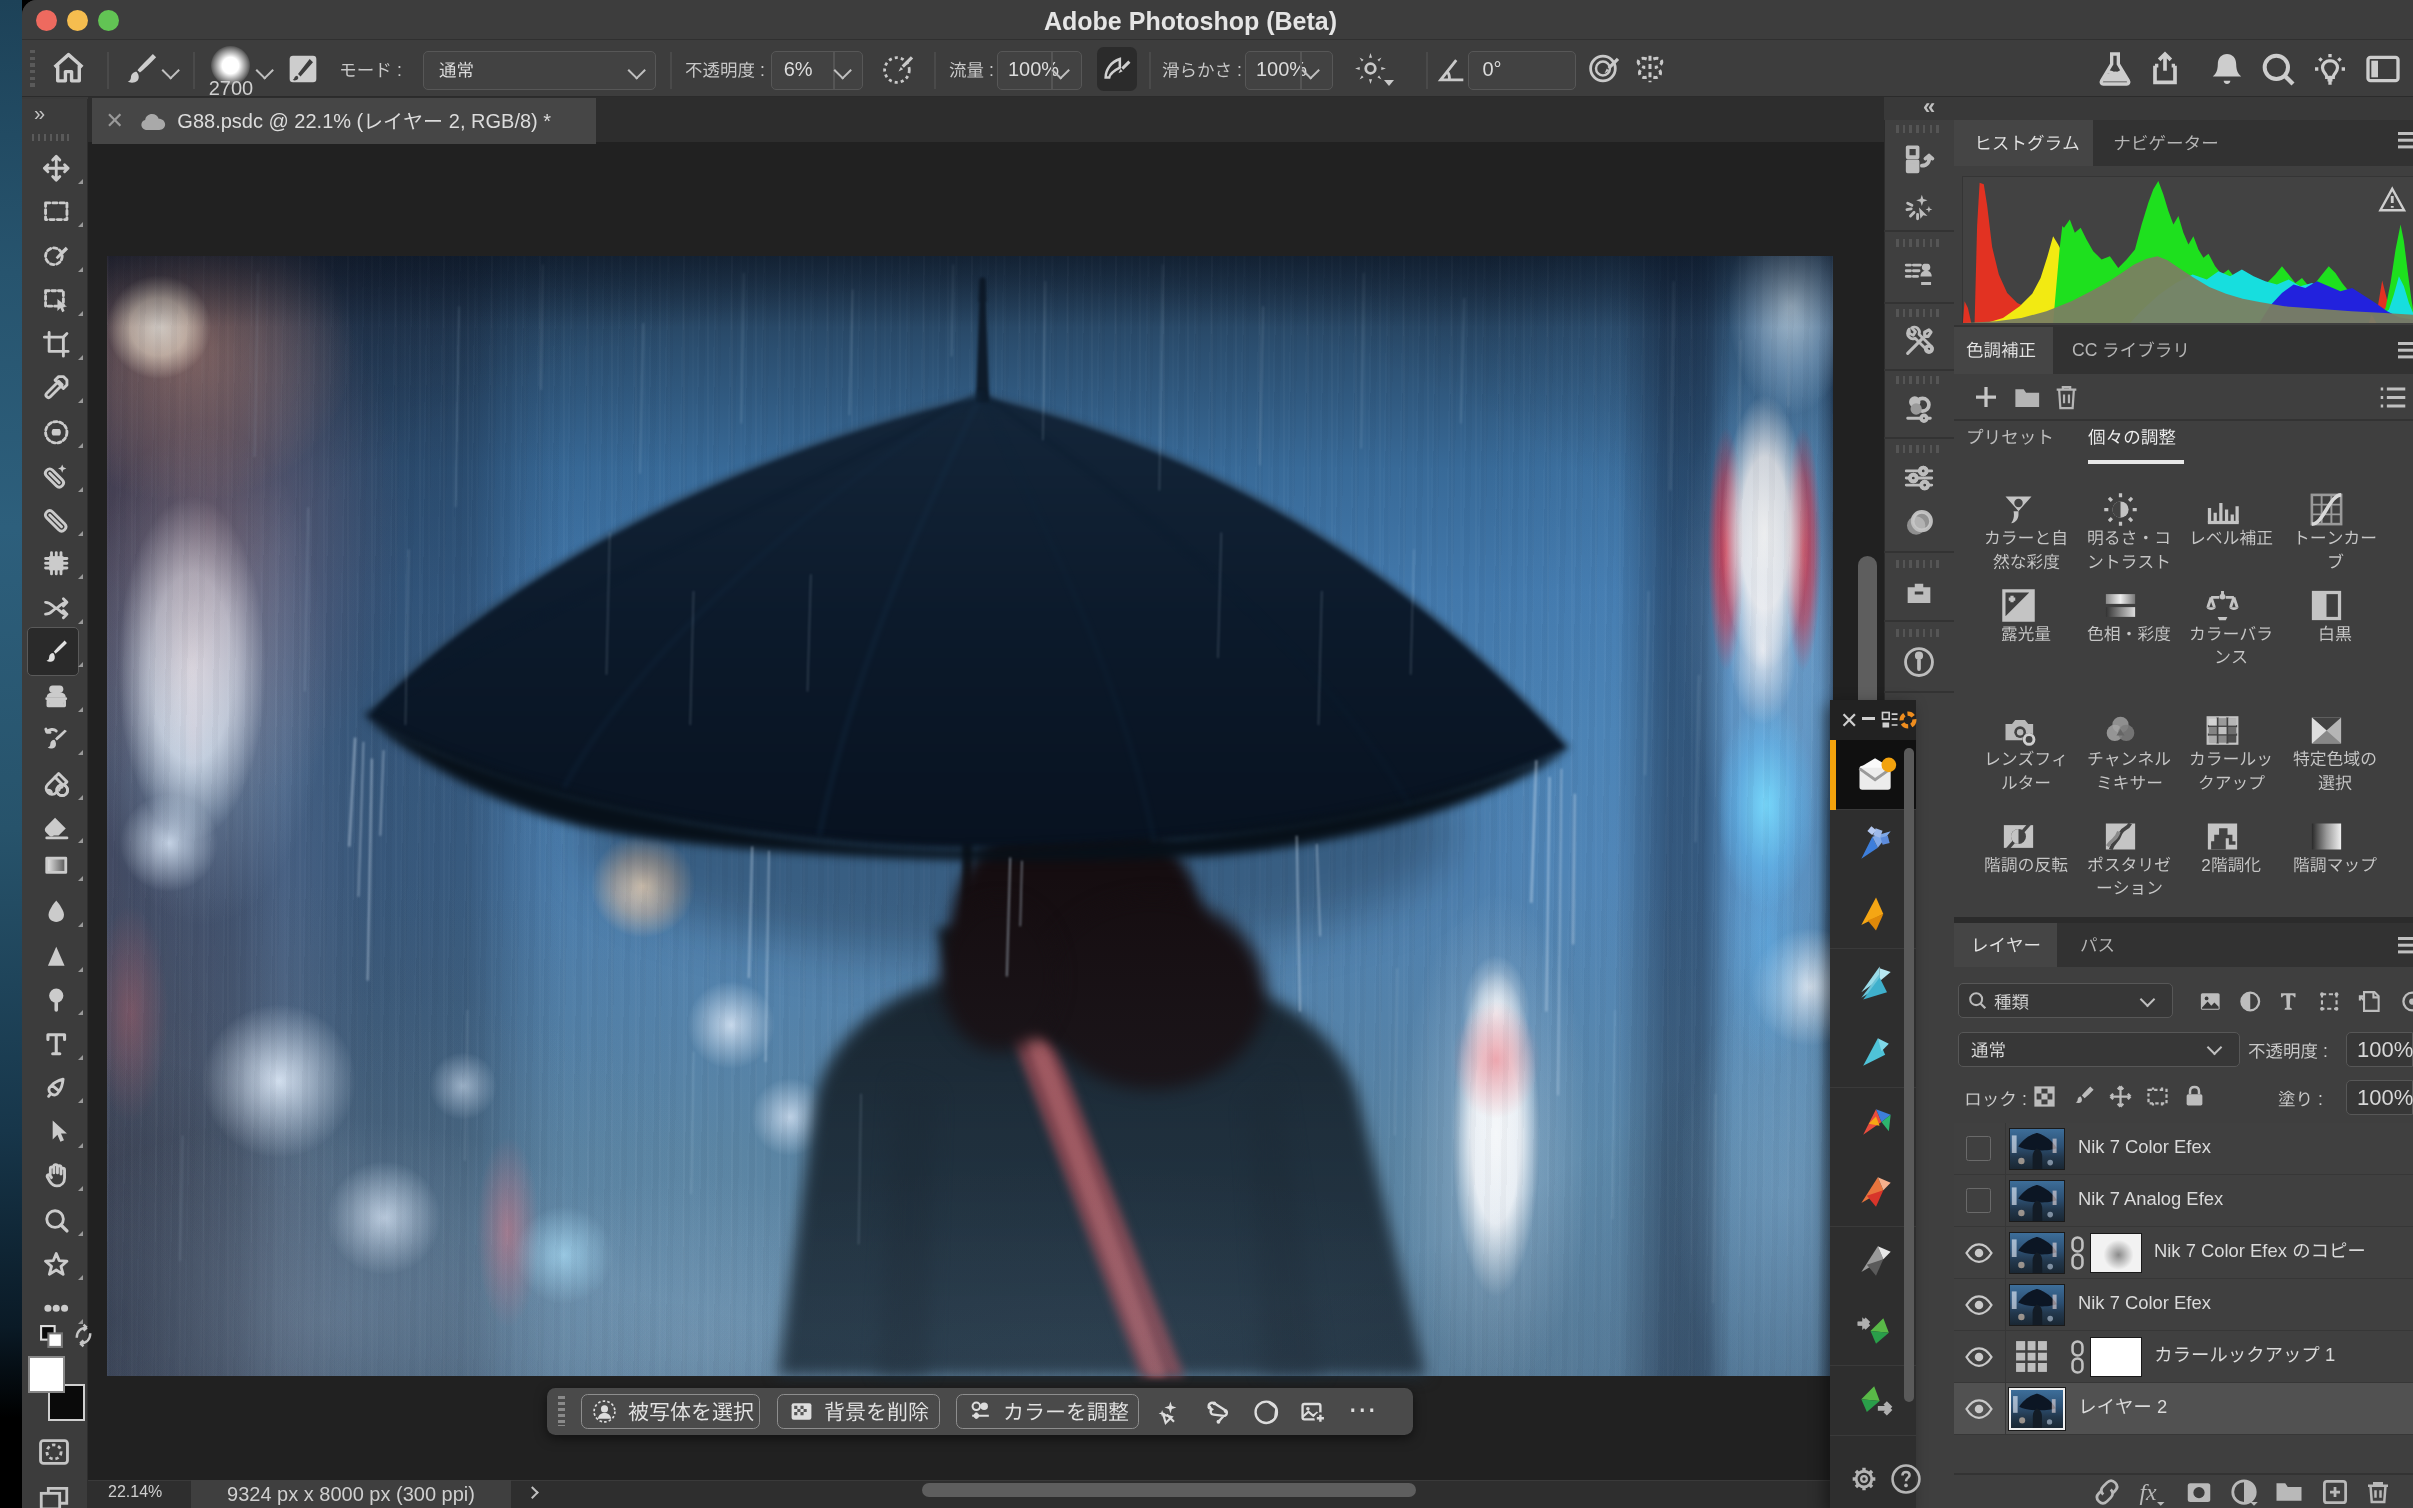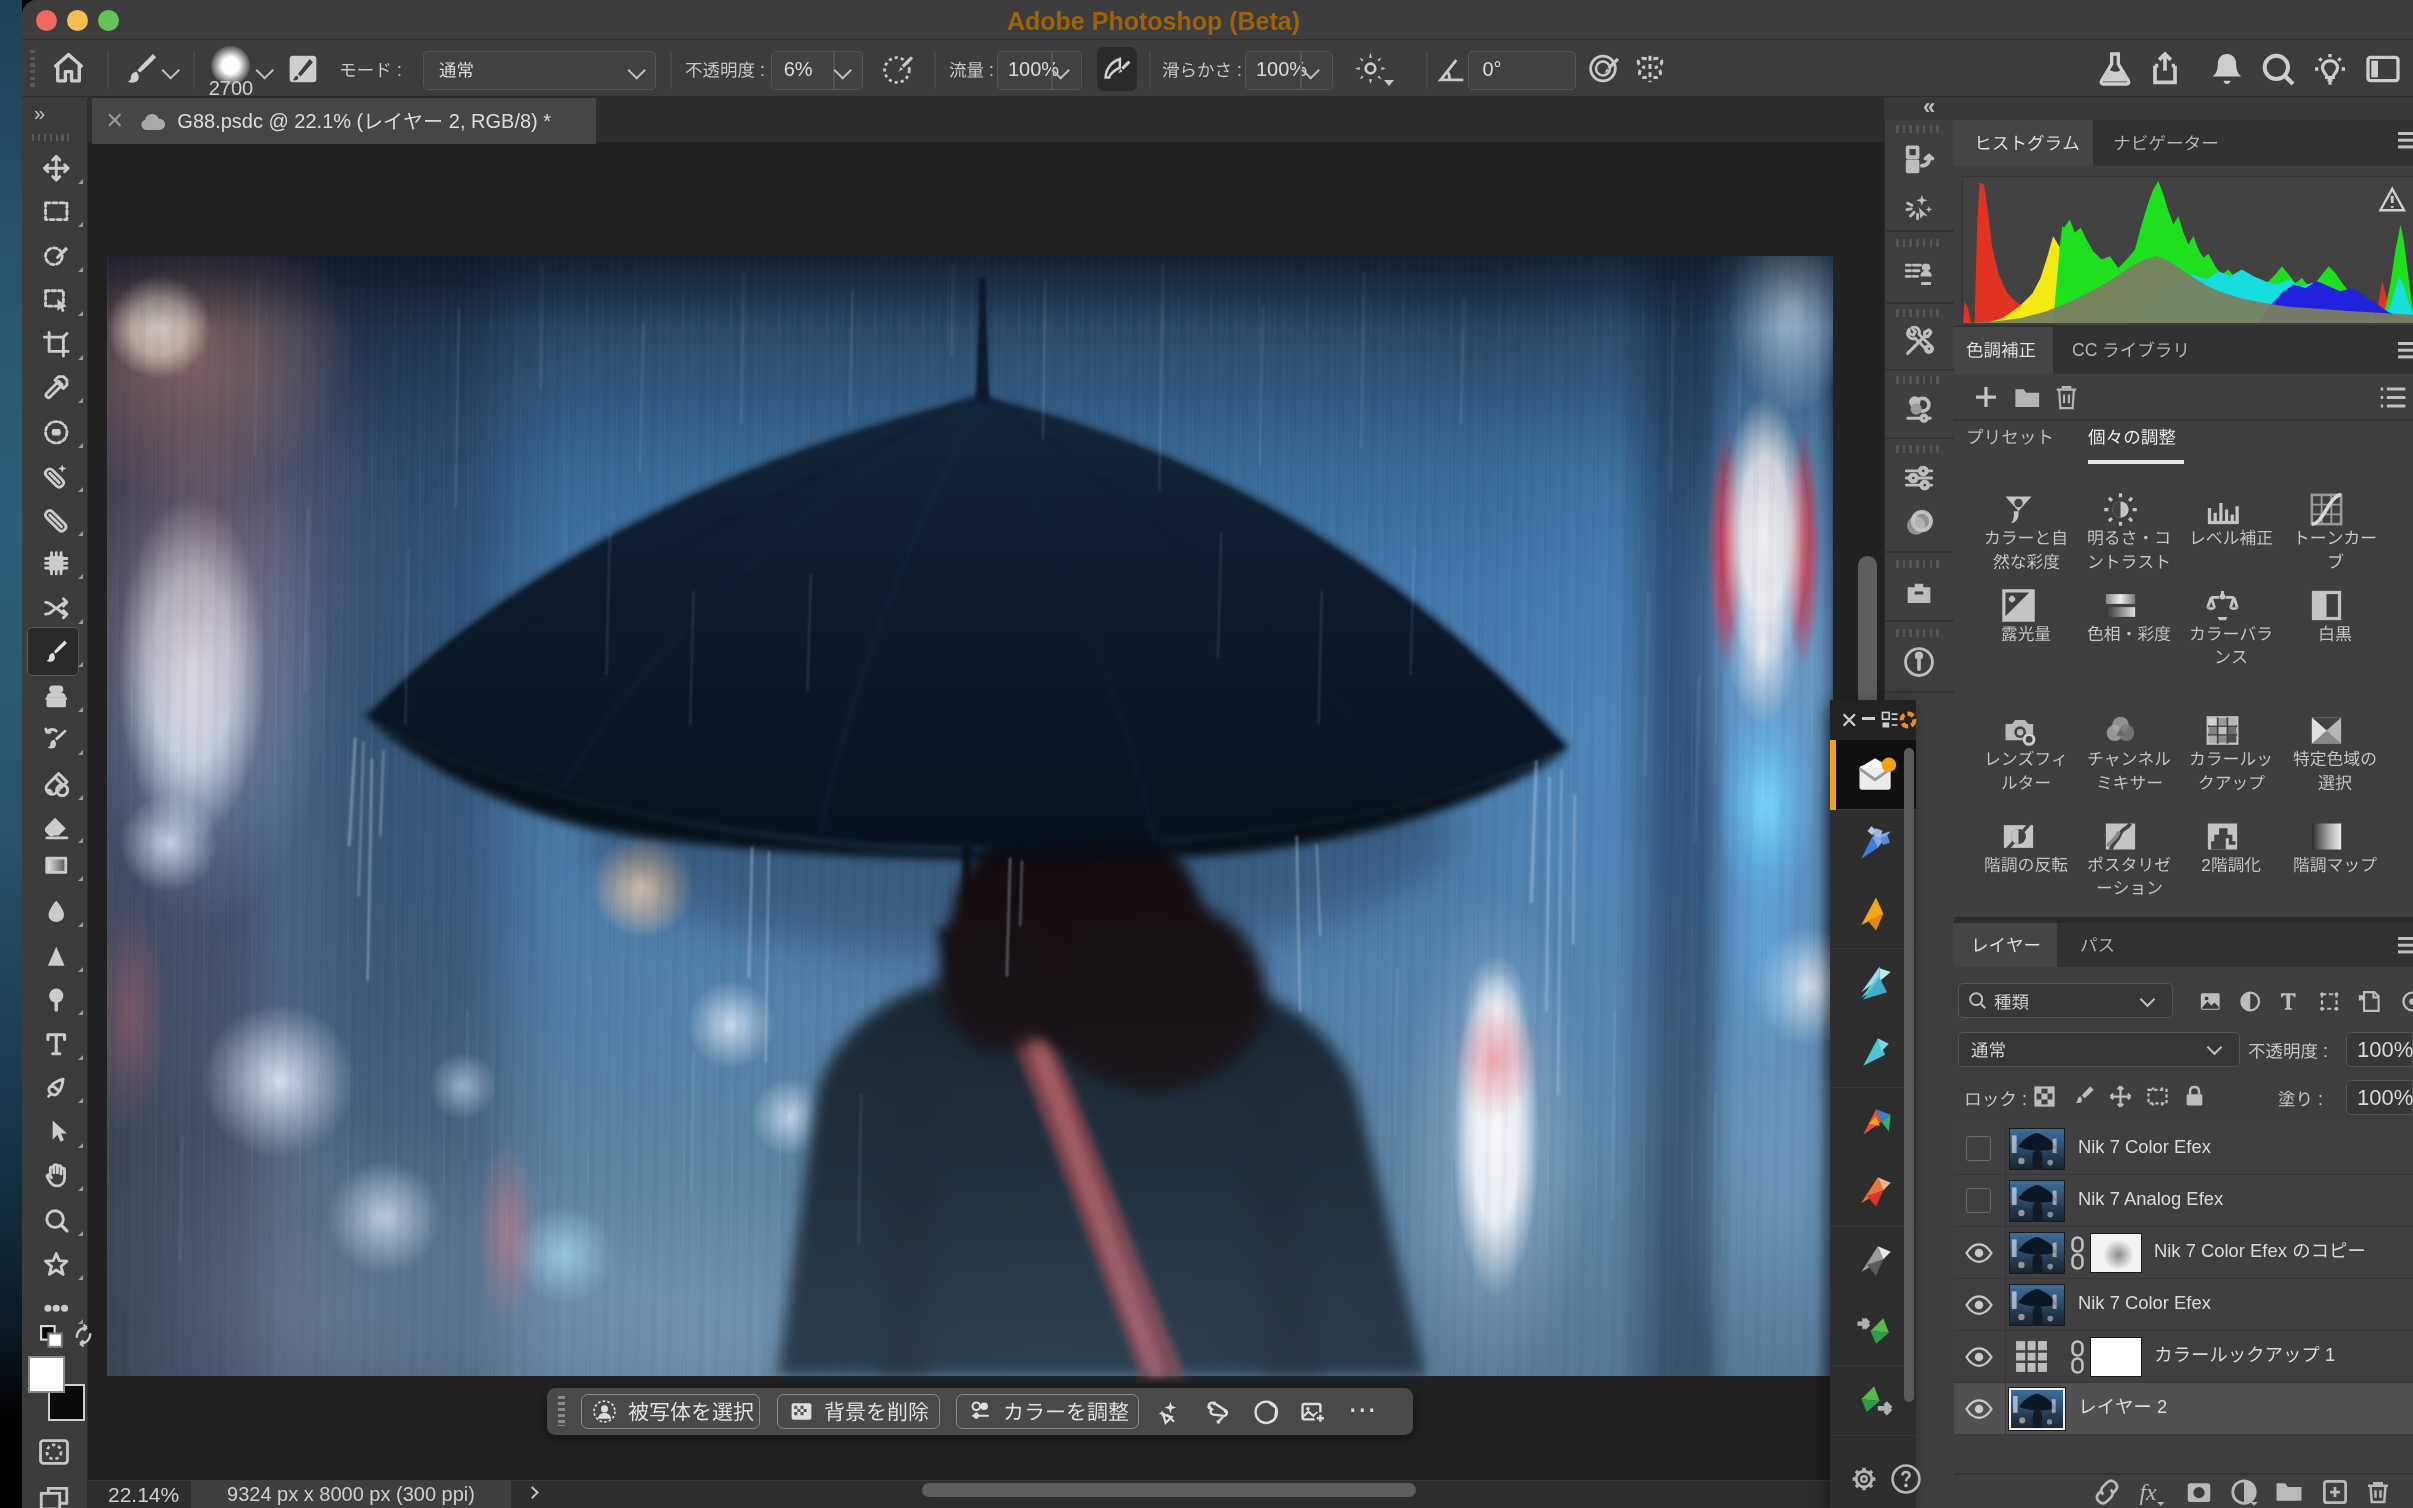--- a/index.html
+++ b/index.html
@@ -123,21 +123,21 @@
       <path id="u985E" d="M399 61C386 97 362 150 342 184L393 203C414 171 439 125 463 81ZM71 84C96 120 119 169 127 202L183 179C174 147 149 99 124 63ZM582 458H852V554H582ZM582 610H852V708H582ZM582 306H852V401H582ZM605 786C566 830 484 881 411 910C427 922 449 945 461 960C535 929 619 876 671 824ZM751 829C810 867 884 923 919 960L978 919C939 881 864 827 806 791ZM228 515V598H53V664H226C217 741 179 823 34 886C48 899 67 926 75 943C185 894 241 833 269 770C324 812 386 861 418 893L467 842C426 805 349 748 289 705C291 692 293 678 294 664H479V598H296V515ZM229 51V218H53V279H207C164 343 97 408 35 441C50 453 70 476 80 491C132 458 187 404 229 344V493H296V354C346 389 412 440 439 465L480 410C453 390 336 315 296 293V279H473V218H296V51ZM513 246V767H924V246H720L752 152H955V87H480V152H670C664 182 656 217 648 246Z"></path>
       <path id="u9ED2" d="M343 790C354 843 360 912 360 954L433 945C433 904 424 836 411 784ZM546 792C568 844 591 912 599 954L672 937C663 895 639 828 615 778ZM749 788C798 841 854 915 879 961L952 932C925 885 867 813 818 763ZM169 762C145 828 101 894 51 931L119 963C172 921 215 848 240 780ZM236 289H460V388H236ZM535 289H767V388H535ZM236 135H460V232H236ZM535 135H767V232H535ZM55 667V732H947V667H535V582H872V521H535V448H842V75H164V448H460V521H140V582H460V667Z"></path>
     </defs>
   </svg>
 <div class="abs" style="left:0;top:0;width:22px;height:1508px;background:linear-gradient(180deg,#1d4258 0%,#27546e 18%,#2d5f7c 35%,#27536b 55%,#17364a 75%,#0a1a26 88%,#000 94%,#000 100%)"></div>
 <div class="abs" style="left:22px;top:0;width:2392px;height:1508px;background:#3a3a3a;border-radius:15px 0 0 0"></div>
 <div class="abs" style="left:22px;top:0;width:2392px;height:40px;background:#3d3d3d;border-radius:15px 0 0 0;border-bottom:0.8px solid #303030"></div>
 <div class="abs" style="left:36px;top:10px;width:21px;height:21px;border-radius:50%;background:#ee6a5f"></div>
 <div class="abs" style="left:67px;top:10px;width:21px;height:21px;border-radius:50%;background:#f5bd4f"></div>
 <div class="abs" style="left:98px;top:10px;width:21px;height:21px;border-radius:50%;background:#62c454"></div>
-<div class="abs" style="left:986px;top:6.7px;width:335px;text-align:center;font-size:25px;color:#a16207;font-weight:bold">Adobe Photoshop (Beta)</div>
+<div class="abs" style="left:1044px;top:6.7px;width:335px;text-align:left;font-size:25px;color:#e5e5e5;font-weight:bold">Adobe Photoshop (Beta)</div>
 <div class="abs" style="left:22px;top:40px;width:2392px;height:57px;background:#3d3d3d;border-bottom:1.7px solid #2b2b2b"></div>
 <div class="abs" style="left:30px;top:50px;width:5px;height:39px;background:repeating-linear-gradient(180deg,#5a5a5a 0 3.4px,transparent 3.4px 6.7px)"></div>
 <svg class="abs" style="left:50px;top:50px" width="37" height="37" viewBox="0 0 24 24">
     <path d="M3 11 L12 3 L21 11 M5 10 V20 H10 V14 H14 V20 H19 V10" fill="none" stroke="#cdcdcd" stroke-width="2.2" stroke-linejoin="round"></path>
   </svg>
 <div class="sep" style="left:107px"></div>
 <svg class="abs" style="left:122px;top:49px" width="39" height="39" viewBox="0 0 24 24">
     <path d="M19 3 C16 6 11 11 9.5 13 L11 14.5 C13 13 18 8 21 5 Z M9 14 C7 14 5.5 15.5 5.5 17.5 C5.5 19 4.5 19.8 3.5 20 C5 21 8 21 9.5 19.5 C10.8 18.2 10.5 15.8 9 14 Z" fill="#cdcdcd"></path>
   </svg>
 <div class="chev" style="left:164px;top:64px"></div>
@@ -520,21 +520,21 @@
 <div class="abs" style="left:28px;top:1356px;width:37px;height:37px;background:#fff;border:2.5px solid #888"></div>
 <svg class="abs" style="left:37px;top:1435px" width="34" height="34" viewBox="0 0 24 24">
     <rect x="2.5" y="4" width="19" height="16" rx="2" fill="none" stroke="#c5c5c5" stroke-width="2"></rect>
     <circle cx="12" cy="12" r="5" fill="none" stroke="#c5c5c5" stroke-width="2" stroke-dasharray="2.4 2"></circle>
   </svg>
 <svg class="abs" style="left:37px;top:1482px" width="34" height="34" viewBox="0 0 24 24">
     <rect x="3" y="8" width="13" height="11" fill="none" stroke="#c5c5c5" stroke-width="2"></rect>
     <path d="M8 8 V4.5 H21 V15 H16" fill="none" stroke="#c5c5c5" stroke-width="2"></path>
   </svg>
 <div class="abs" style="left:88px;top:1480px;width:1796px;height:28.5px;background:#2e2e2e;border-top:0.8px solid #3a3a3a"></div>
-<div class="abs" style="left:108px;top:1483px;font-size:21px;color:#cfcfcf">22.14%</div>
+<div class="abs" style="left:108px;top:1483px;font-size:16px;color:#cfcfcf">22.14%</div>
 <div class="abs" style="left:191px;top:1480px;width:320px;height:28.5px;background:#3f3f3f;color:#cfcfcf;font-size:20px;line-height:28.5px;text-align:center">9324 px x 8000 px (300 ppi)</div>
 <div class="chev" style="left:528px;top:1488px;width:9.2px;height:9.2px;transform:rotate(-45deg);border-width:2.1px"></div>
 <div class="abs" style="left:922px;top:1483px;width:494px;height:14.2px;background:#5e5e5e;border-radius:7.5px"></div>
 <div class="abs" style="left:1858px;top:556px;width:19px;height:913px;background:#5e5e5e;border-radius:10px"></div>
 <div class="abs" style="left:547px;top:1388px;width:866px;height:47px;background:#4a4a4a;border-radius:8.4px;box-shadow:0 3.4px 11.7px rgba(0,0,0,.5)"></div>
 <div class="abs" style="left:558px;top:1396px;width:6.7px;height:30px;background:repeating-linear-gradient(180deg,#8a8a8a 0 3.4px,transparent 3.4px 5.9px)"></div>
 <div class="abs" style="left:581px;top:1394px;width:179px;height:35px;border:1.7px solid #8e8e8e;border-radius:6.7px"></div><svg class="abs" style="left:592px;top:1399px" width="25" height="25" viewBox="0 0 24 24">
     <circle cx="12" cy="12" r="10" fill="none" stroke="#ddd" stroke-width="1.6" stroke-dasharray="2.5 2"></circle>
     <circle cx="12" cy="9.5" r="3.4" fill="#ddd"></circle>
     <path d="M5.5 19 C6.5 15 9 13.5 12 13.5 C15 13.5 17.5 15 18.5 19 Z" fill="#ddd"></path>

